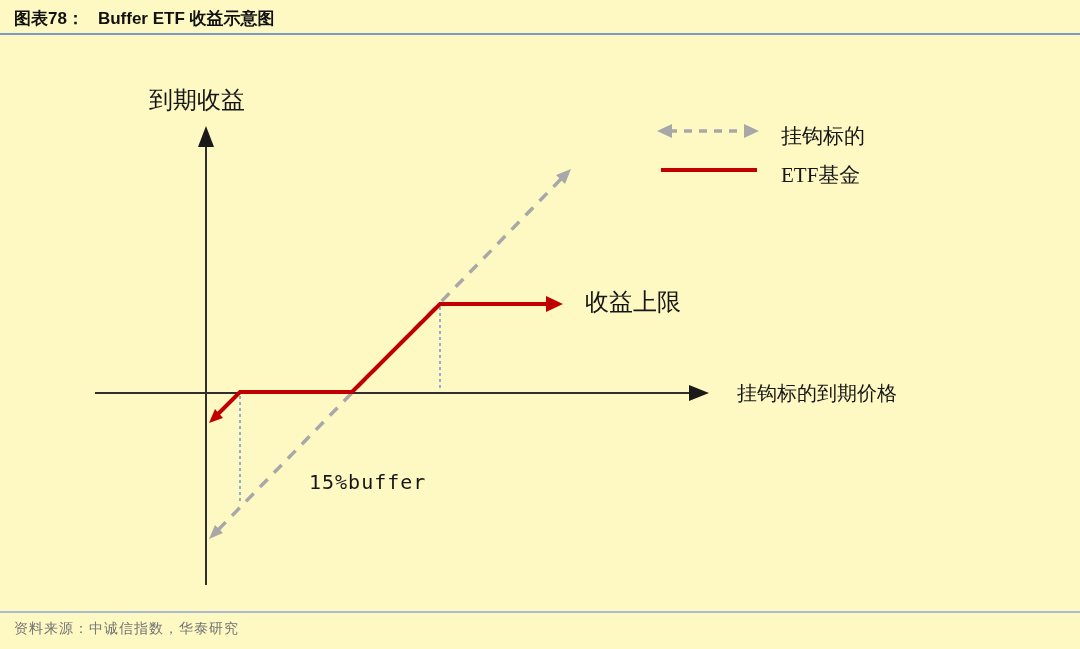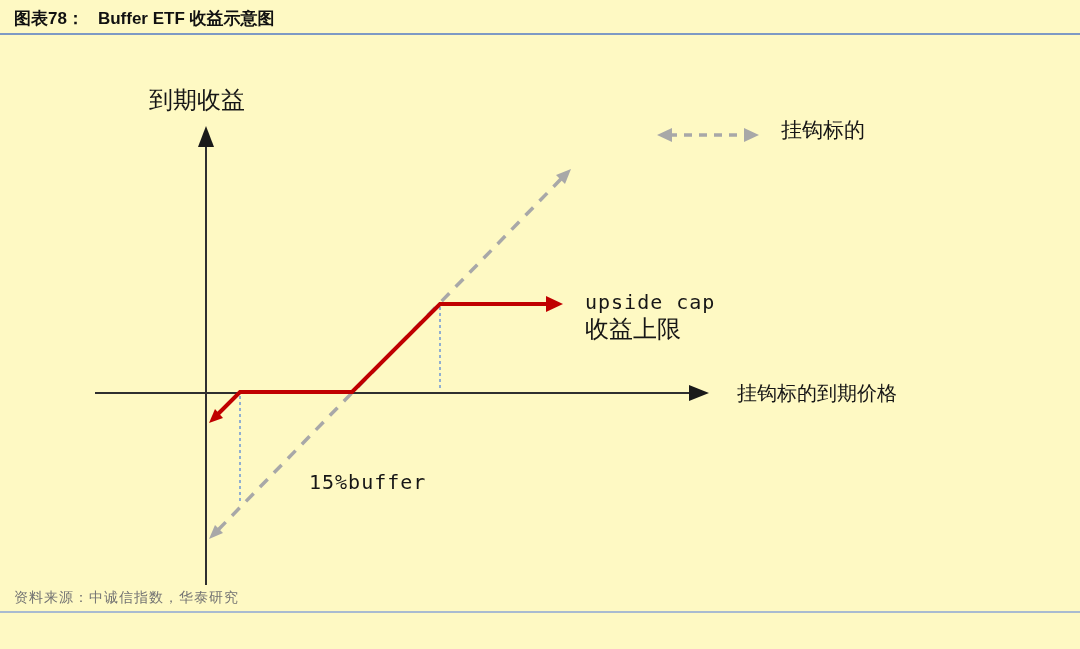--- a/index.html
+++ b/index.html
@@ -29,29 +29,29 @@
   
   .lbl{position:absolute;color:#161616;white-space:nowrap;font-family:"Liberation Serif",serif;}
   .lbl-y{left:149px;top:84px;font-size:24px;}
   .lbl-x{left:737px;top:380px;font-size:20px;}
   .lbl-cap{left:585px;top:289px;line-height:27px;}
   .lbl-buffer{left:309px;top:440px;line-height:28px;margin-top:28px;}
   .latin-mono{font-family:"DejaVu Sans Mono",monospace;font-size:20px;letter-spacing:1px;}
   .cjk-line{font-size:24px;}
   
   .legend{position:absolute;left:655px;top:122px;}
-  .legend-row{display:flex;align-items:flex-end;height:22px;margin-bottom:17px;}
+  .legend-row{display:flex;align-items:flex-start;height:22px;margin-bottom:17px;}
   .legend-swatch{width:106px;height:18px;margin-right:20px;flex:0 0 auto;}
   .legend-label{font-size:21px;color:#161616;font-family:"Liberation Serif",serif;white-space:nowrap;}
   
   .footer-divider{
     position:absolute;left:0;top:611px;width:1080px;height:2px;background:#a9bbd0;
   }
   .footer-source{
-    position:absolute;left:14px;top:589px;font-size:14px;color:#737373;
+    position:absolute;left:14px;top:620px;font-size:14px;color:#737373;
     font-family:Liberation Sans, sans-serif;letter-spacing:1px;white-space:nowrap;
   }
 </style>
 </head>
 <body>
 
 <div class="page">
 
   <div class="figure-title">
     <span class="prefix">图表78：</span><span>Buffer ETF 收益示意图</span>
@@ -75,35 +75,40 @@
 
     <path class="etf-line" d="M216,416 L240,392 L352,392 L440,304 L550,304"></path>
     <polygon class="etf-head" points="209,423 223,418 215,409"></polygon>
     <polygon class="etf-head" points="563,304 546,296 546,312"></polygon>
   </svg>
 
   <div class="lbl lbl-y">到期收益</div>
   <div class="lbl lbl-x">挂钩标的到期价格</div>
 
   <div class="lbl lbl-cap">
-    <div class="latin-mono">upside cap</div>
     <div class="cjk-line">收益上限</div>
   </div>
 
   <div class="lbl lbl-buffer">
     <div class="latin-mono">15%buffer</div>
   </div>
 
   <div class="legend">
     <div class="legend-row">
       <svg class="legend-swatch" viewBox="0 0 106 18">
         <line x1="14" y1="9" x2="92" y2="9" stroke="#a8a8a8" stroke-width="3.5" stroke-dasharray="8 7"></line>
         <polygon points="2,9 17,2 17,16" fill="#a8a8a8"></polygon>
         <polygon points="104,9 89,2 89,16" fill="#a8a8a8"></polygon>
       </svg>
       <span class="legend-label">挂钩标的</span>
     </div>
+    <div class="legend-row">
+      <svg class="legend-swatch" viewBox="0 0 106 18">
+        <line x1="6" y1="9" x2="102" y2="9" stroke="#c00000" stroke-width="4"></line>
+      </svg>
+      <span class="legend-label">ETF基金</span>
+    </div>
   </div>
 
   <div class="footer-divider"></div>
   <div class="footer-source">资料来源：中诚信指数，华泰研究</div>
 
 </div>
 
 </body></html>

